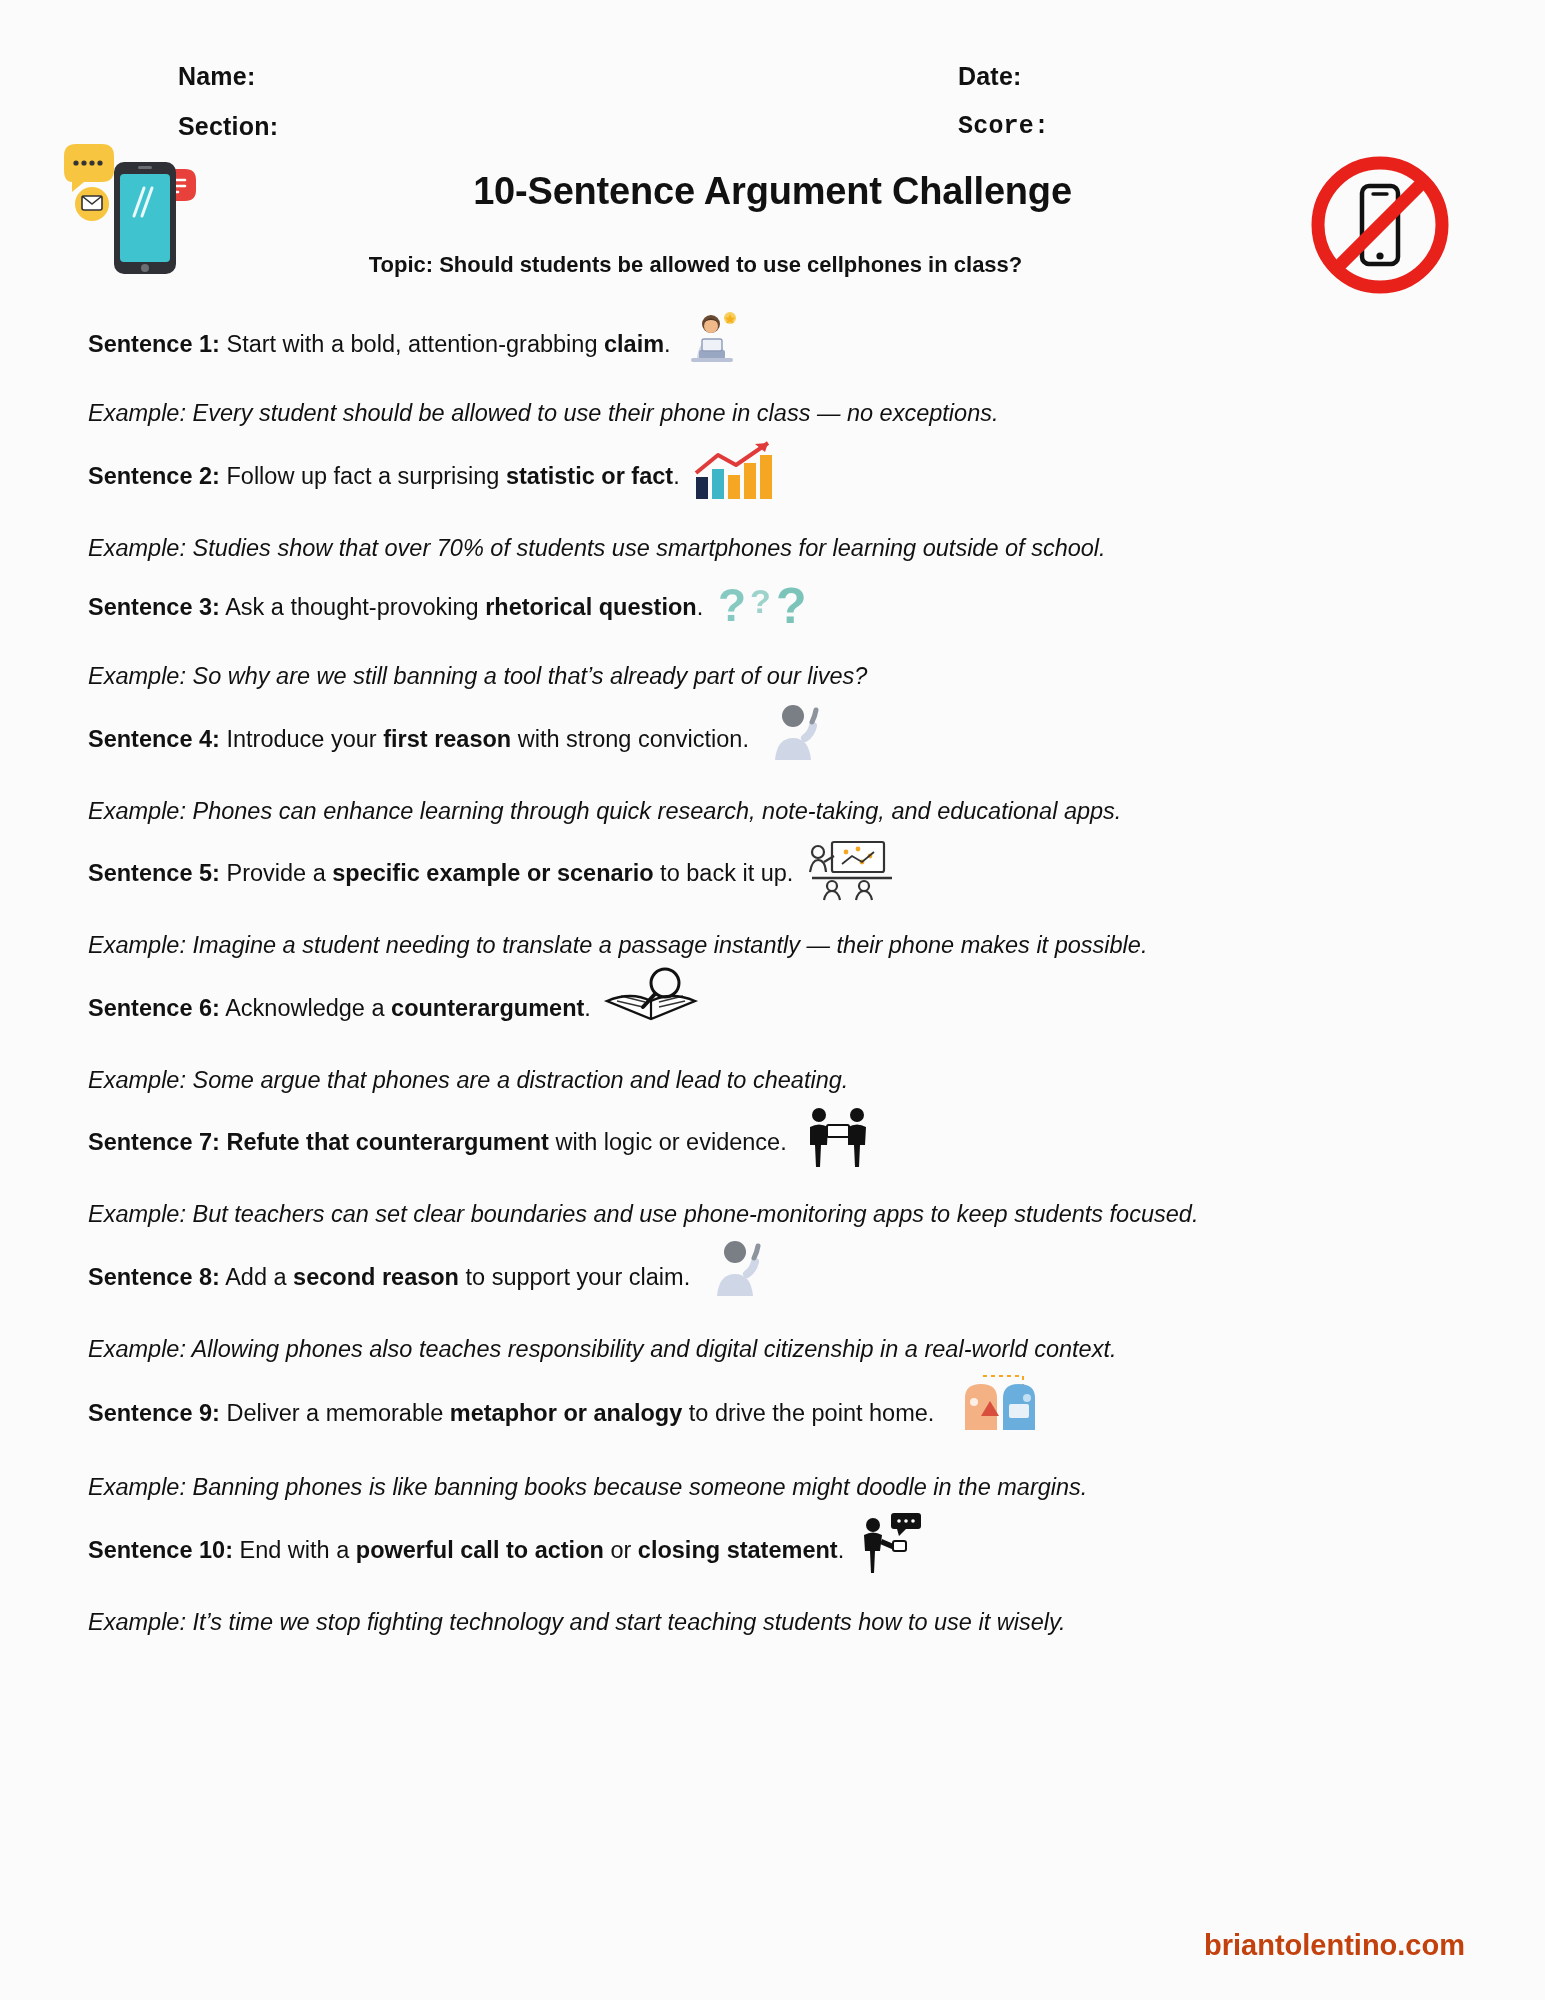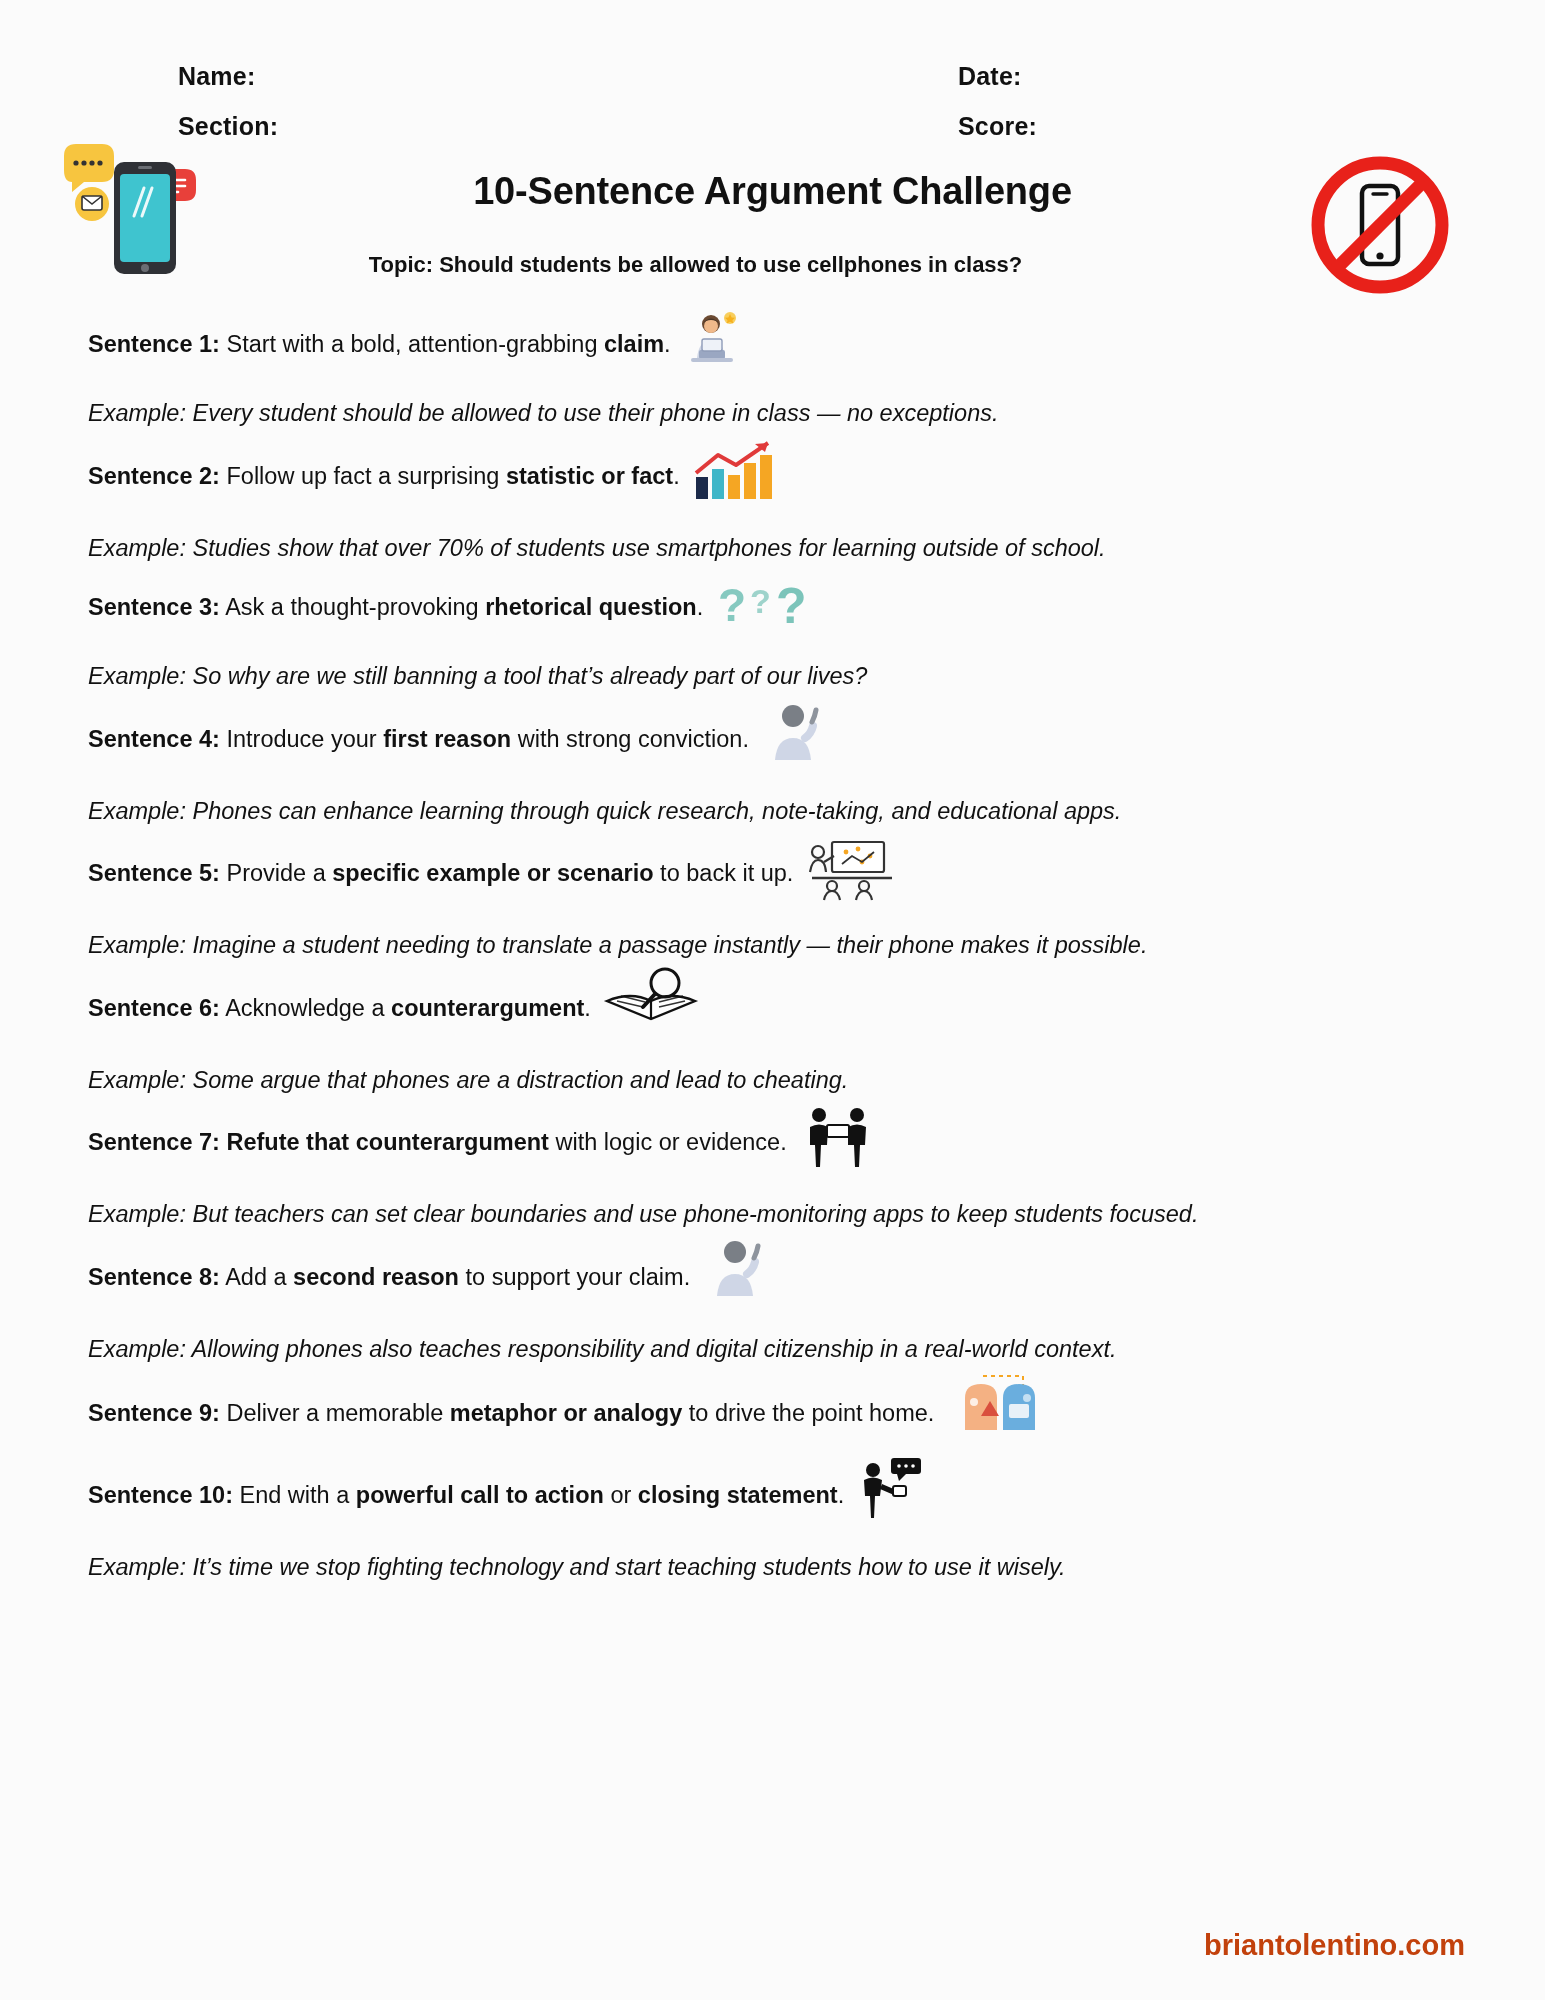--- a/index.html
+++ b/index.html
@@ -30,21 +30,21 @@
   }
   .fld {
     position: absolute;
     font-size: 25px;
     font-weight: bold;
     letter-spacing: 0.2px;
   }
   .fld-name    { left: 178px; top: 0px; }
   .fld-date    { left: 958px; top: 0px; }
   .fld-section { left: 178px; top: 50px; }
-  .fld-score   { left: 958px; top: 50px; }
+  .fld-score   { left: 958px; top: 50px; font-family: Liberation Mono, monospace; }
 
   .title {
     position: absolute;
     top: 170px;
     left: 0;
     width: 1545px;
     text-align: center;
     font-size: 38px;
     font-weight: bold;
     letter-spacing: -0.2px;
@@ -339,20 +339,21 @@
             <path d="M70 16 l0 8 l-4-4z" fill="#f5a623"></path>
             <path d="M18 26 q0-14 16-14 q16 0 16 14 v32 h-32z" fill="#f4b183"></path>
             <path d="M56 26 q0-14 16-14 q16 0 16 14 v32 h-32z" fill="#6aaede"></path>
             <path d="M34 44 l9-15 l9 15z" fill="#d94f3d"></path>
             <rect x="62" y="32" width="20" height="14" rx="2" fill="#e8f1f8"></rect>
             <circle cx="27" cy="30" r="4" fill="#fff" opacity="0.8"></circle>
             <circle cx="80" cy="26" r="4" fill="#fff" opacity="0.6"></circle>
           </svg>
         </span>
       </div>
+      <div class="example-line">Example: Banning phones is like banning books because someone might doodle in the margins.</div>
     </div>
 
     <div class="item">
       <div class="sentence-line">
         <span class="lbl">Sentence 10:</span><span> End with a </span><span class="b">powerful call to action</span><span> or </span><span class="b">closing statement</span><span>.</span>
         <span class="inline-icon" style="top:-10px;">
           <svg width="70" height="62" viewBox="0 0 70 62">
             <rect x="34" y="2" width="30" height="16" rx="3" fill="#111"></rect>
             <path d="M40 18 l2 7 l7-7z" fill="#111"></path>
             <g fill="#fff">

